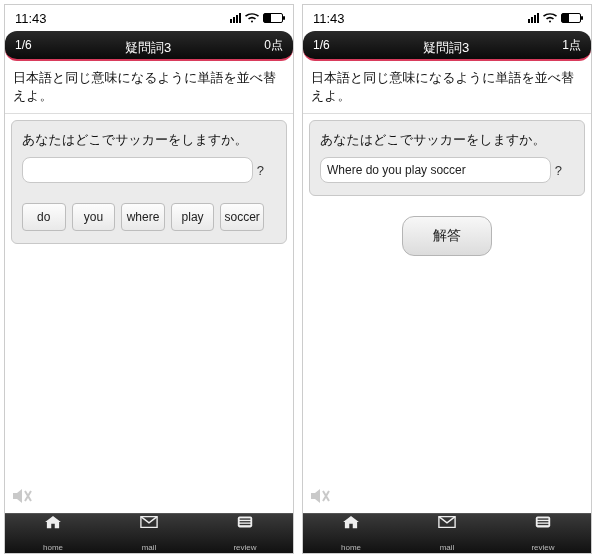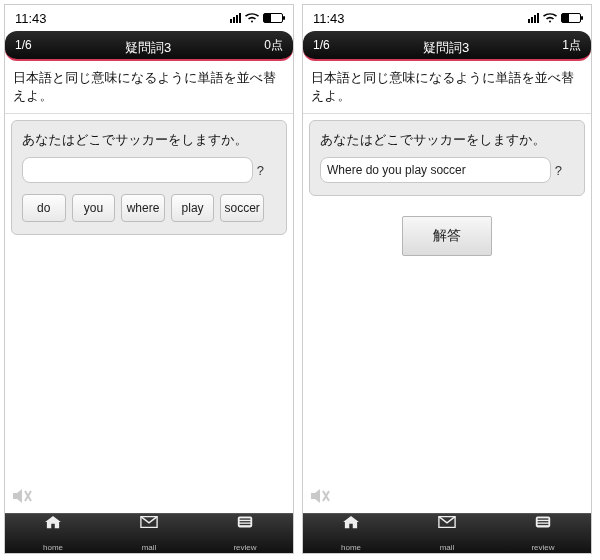--- a/index.html
+++ b/index.html
@@ -37,38 +37,38 @@
     padding: 10px 22px 12px 10px;
   }
   .prompt { font-size: 13px; color: #111; margin-bottom: 8px; }
   .answer-row { display: flex; align-items: center; gap: 4px; }
   .answer-field {
     flex: 1; height: 26px;
     background: #fff; border: 1px solid #c8c8c8; border-radius: 8px;
     font-size: 12px; padding: 0 6px; line-height: 24px; color: #222;
   }
   .qmark { font-size: 13px; color: #333; }
-  .choices { display: flex; gap: 6px; margin-top: 11px; }
+  .choices { display: flex; gap: 6px; margin-top: 20px; }
   .chip {
     flex: 1; height: 28px;
     background: linear-gradient(#fdfdfd, #e9e9e9);
     border: 1px solid #bdbdbd; border-radius: 4px;
     font-size: 12px; color: #222;
     display: flex; align-items: center; justify-content: center;
     cursor: pointer;
   }
   .result {
     text-align: center; color: #e2213a; font-weight: 700;
     font-size: 18px; margin-top: 10px; letter-spacing: 1px;
   }
   .actions { display: flex; justify-content: space-around; margin-top: 14px; padding: 0 12px; }
   .action-btn {
     width: 90px; height: 40px;
     background: linear-gradient(#f7f7f7, #dcdcdc);
-    border: 1px solid #b5b5b5; border-radius: 2px;
+    border: 1px solid #b5b5b5; border-radius: 12px;
     font-size: 14px; color: #222;
     display: flex; align-items: center; justify-content: center;
     cursor: pointer;
   }
   .spacer { flex: 1; }
   .mute-icon {
     position: absolute; left: 6px; bottom: 42px;
     color: #c9c9c9; font-size: 20px;
   }
   .tabbar {

